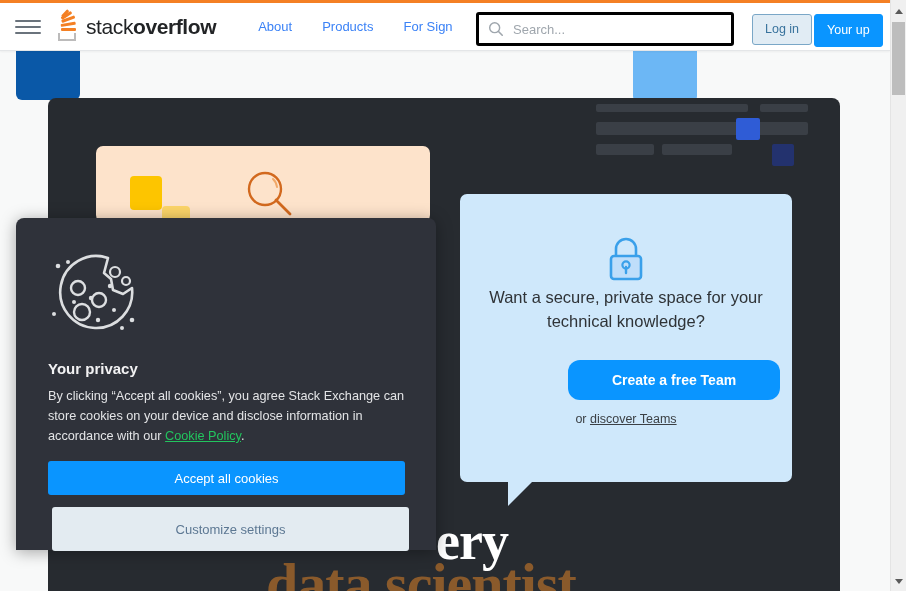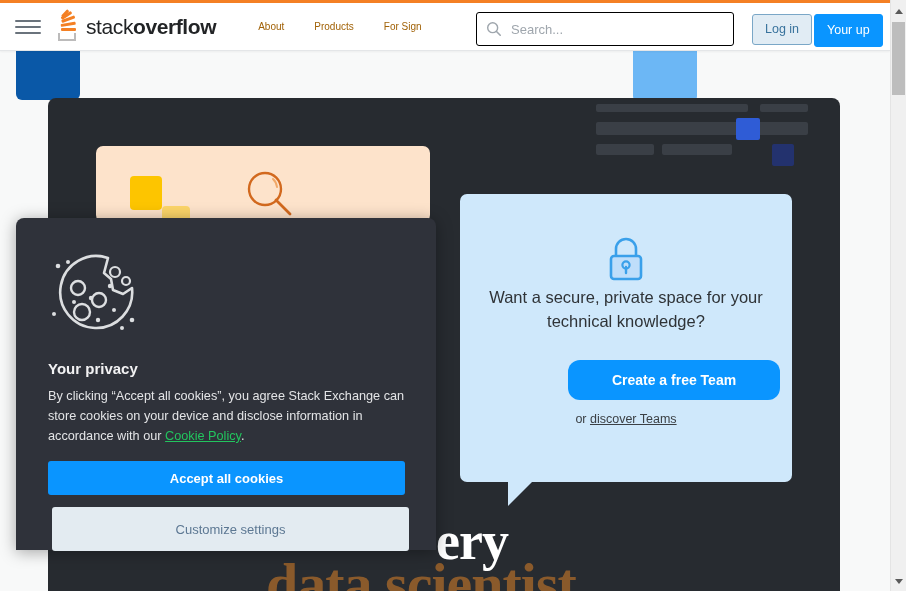--- a/index.html
+++ b/index.html
@@ -99,33 +99,33 @@
   #logo .wordmark {
     font-size: 21px;
     color: #222426;
     letter-spacing: -0.4px;
     white-space: nowrap;
   }
   #logo .wordmark b { font-weight: bold; }
   #logo .wordmark span { font-weight: 400; }
 
   .nav-link {
-    font-size: 10px;
-    color: #a16207;
+    font-size: 13px;
+    color: #3b82f6;
     margin-left: 30px;
     cursor: pointer;
     white-space: nowrap;
   }
   #nav-about { margin-left: 42px; }
 
   #search-wrap {
     position: absolute;
     left: 476px; top: 9px;
     width: 258px; height: 34px;
-    border: 1px solid #000000;
+    border: 3px solid #000000;
     border-radius: 3px;
     background: #fff;
     box-sizing: border-box;
     display: flex;
     align-items: center;
     cursor: text;
   }
   #search-wrap .sicon {
     margin-left: 9px;
     margin-right: 7px;
@@ -340,21 +340,20 @@
     position: absolute;
     left: 32px; top: 243px;
     width: 357px; height: 34px;
     background: #0a95ff;
     color: #ffffff;
     border: none;
     border-radius: 3px;
     font-size: 13px;
     cursor: pointer;
     font-family: "Liberation Sans", sans-serif;
-    font-weight: bold;
   }
   #customize-settings-btn {
     position: absolute;
     left: 36px; top: 289px;
     width: 357px; height: 44px;
     background: #e3ebf1;
     color: #5d7893;
     border: none;
     border-radius: 3px;
     font-size: 13px;

